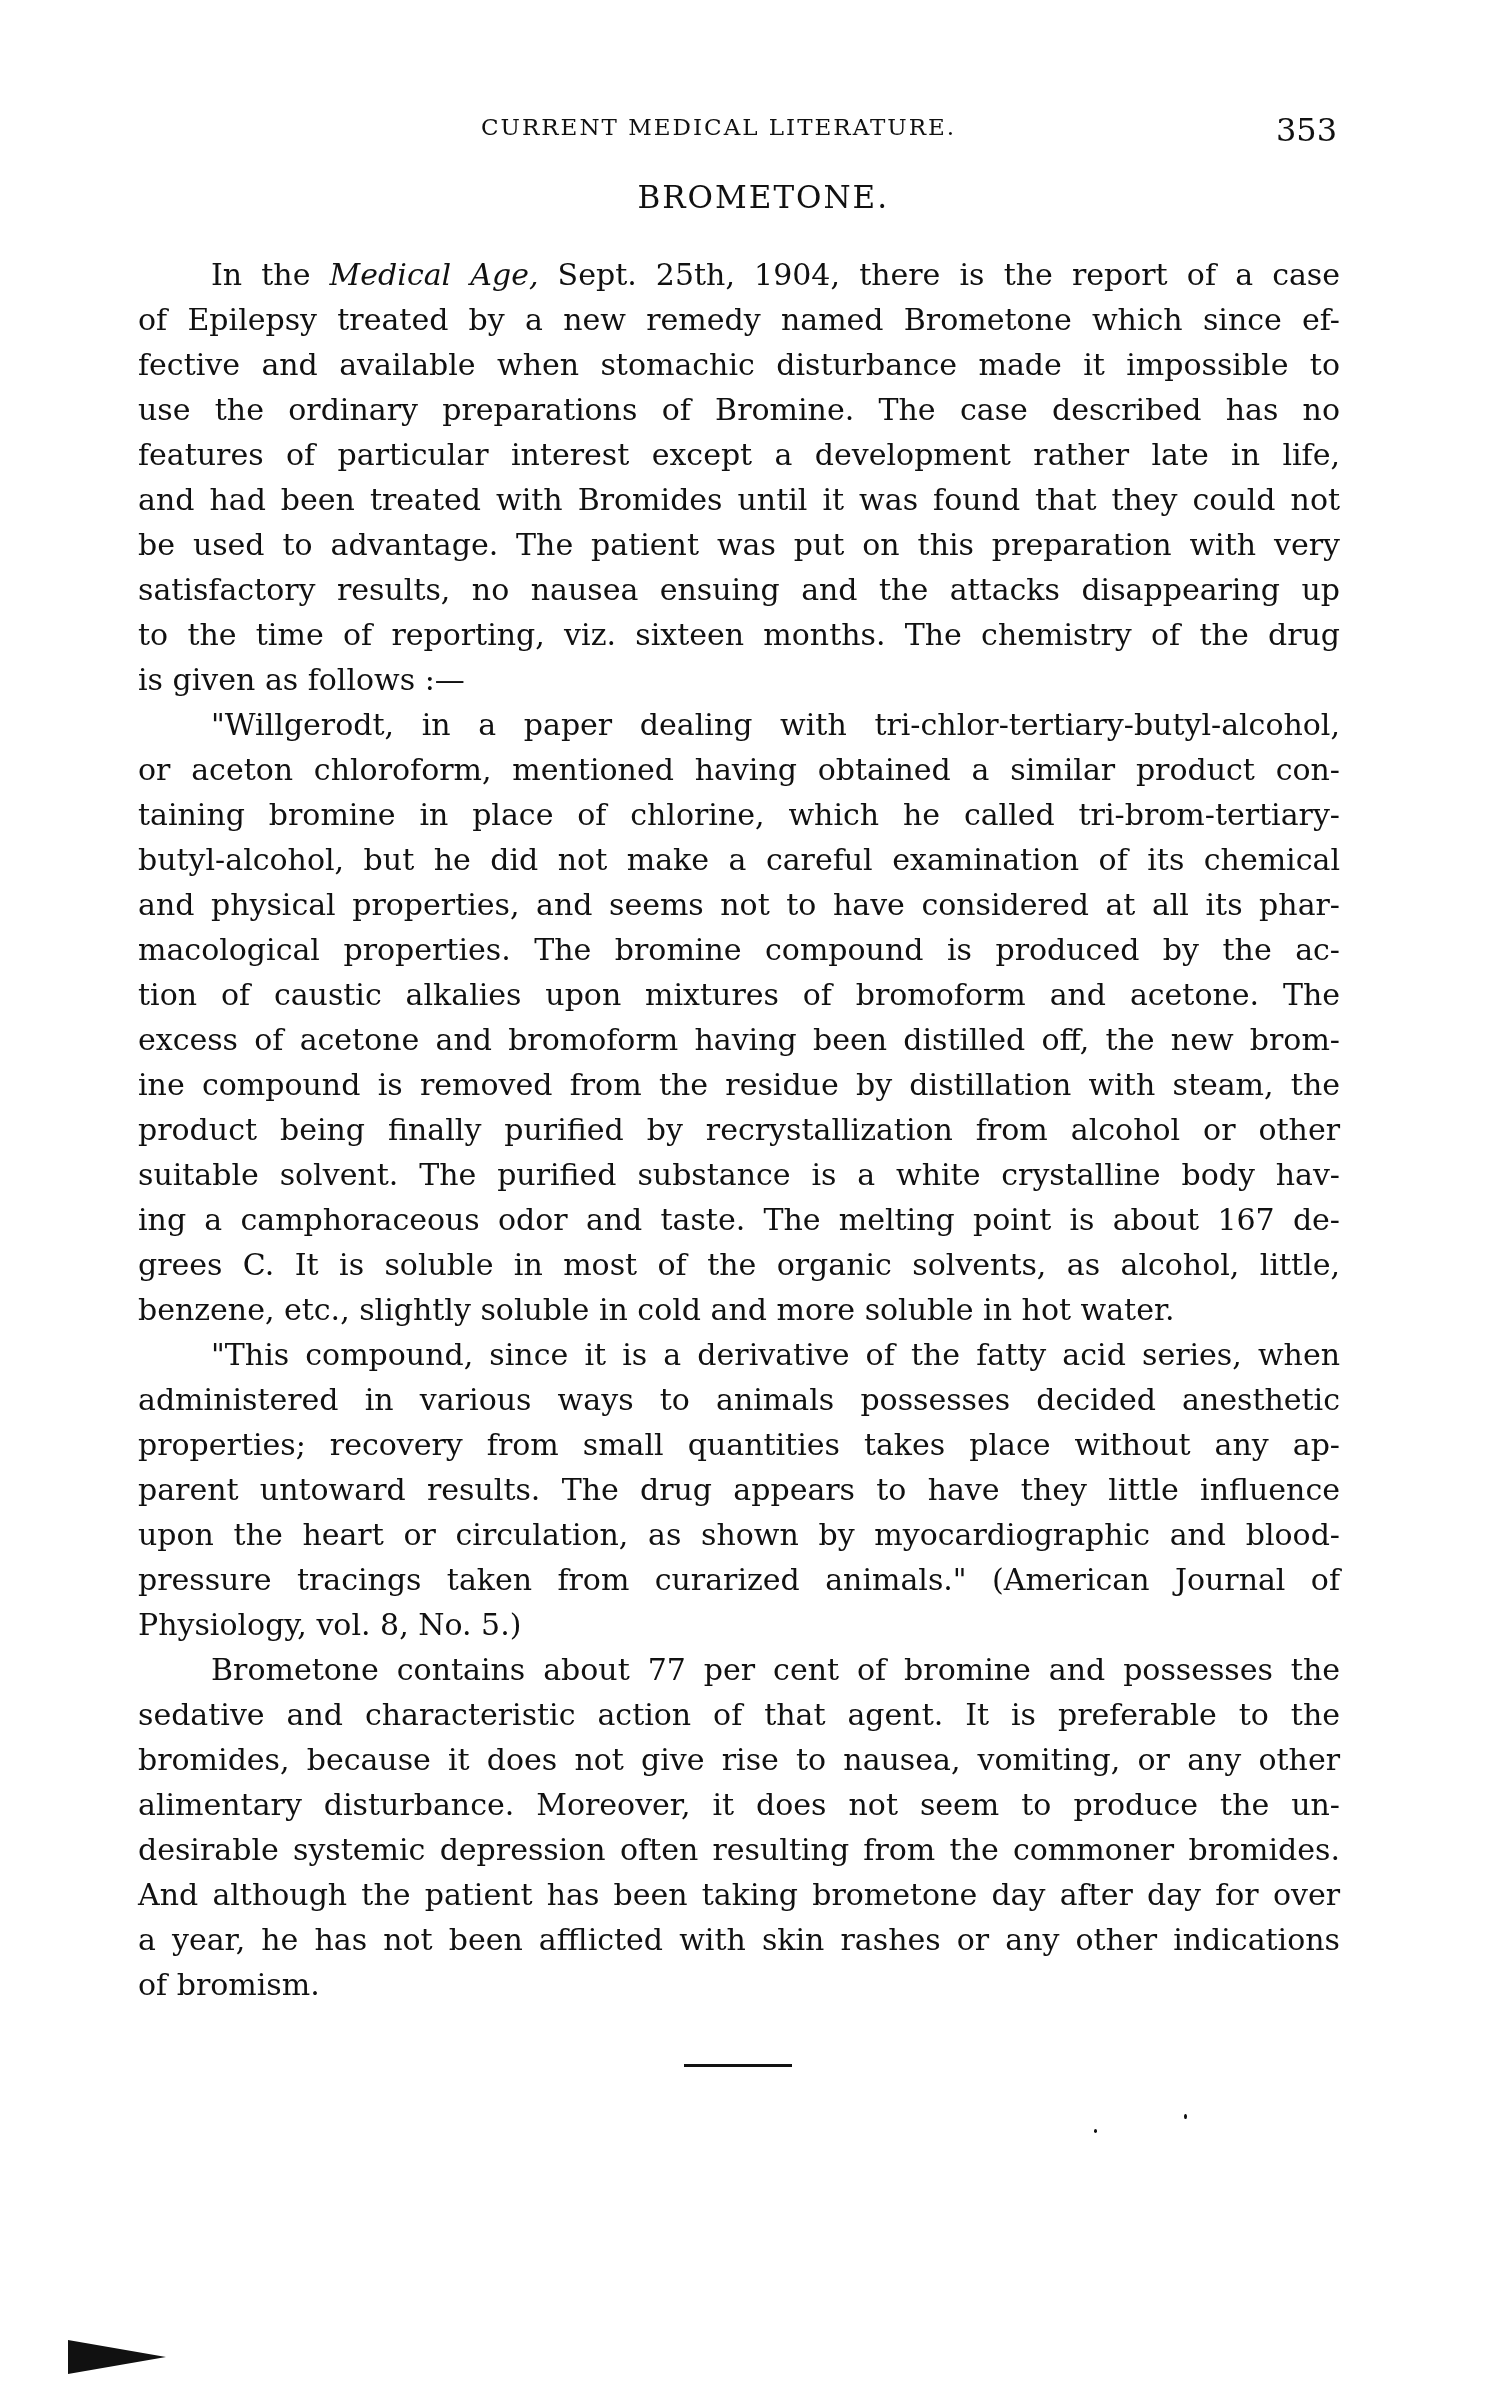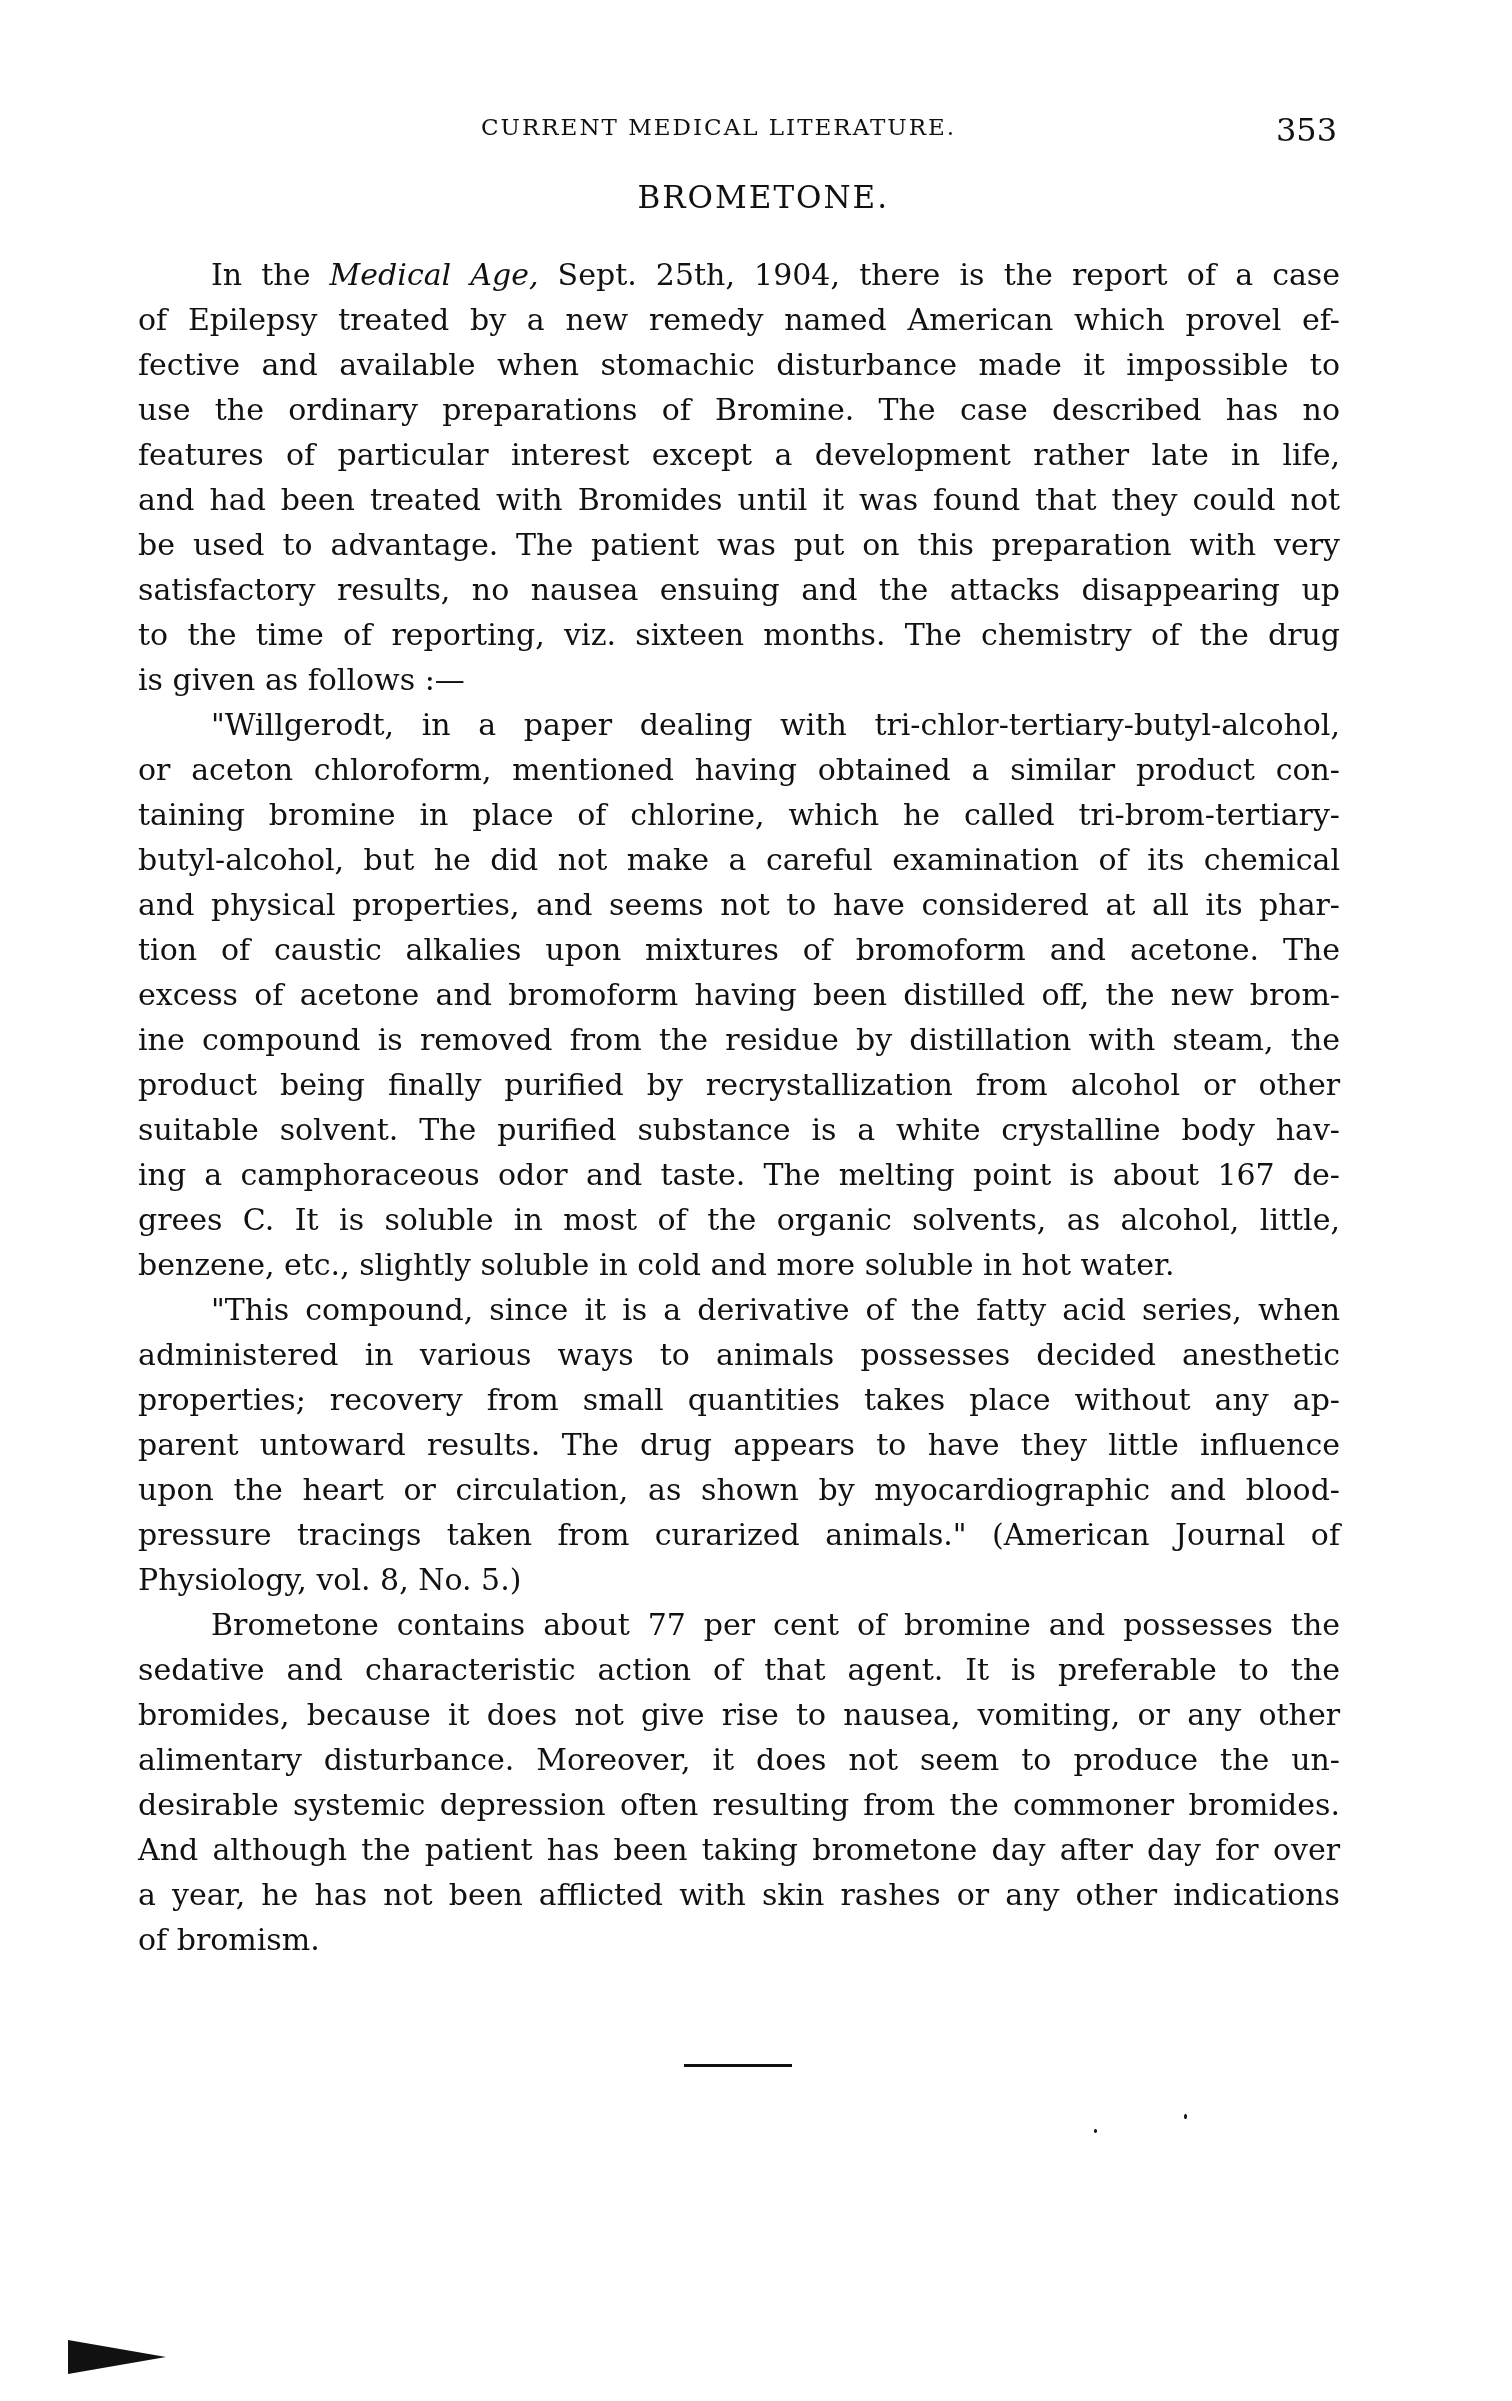--- a/index.html
+++ b/index.html
@@ -25,36 +25,37 @@
 <div class="running-head">
   <span class="running-title">CURRENT MEDICAL LITERATURE.</span>
   <span class="page-number">353</span>
 </div>
 
 <div class="article-title">BROMETONE.</div>
 
 <div class="body-text" id="body-text">
     <div>
       <div class="line indent">In the <em>Medical Age,</em> Sept. 25th, 1904, there is the report of a case</div>
-      <div class="line">of Epilepsy treated by a new remedy named American which provel ef-</div>
+      <div class="line">of Epilepsy treated by a new remedy named Brometone which since ef-</div>
       <div class="line">fective and available when stomachic disturbance made it impossible to</div>
       <div class="line">use the ordinary preparations of Bromine.  The case described has no</div>
       <div class="line">features of particular interest except a development rather late in life,</div>
       <div class="line">and had been treated with Bromides until it was found that they could not</div>
       <div class="line">be used to advantage.  The patient was put on this preparation with very</div>
       <div class="line">satisfactory results, no nausea ensuing and the attacks disappearing up</div>
       <div class="line">to the time of reporting, viz. sixteen months.  The chemistry of the drug</div>
       <div class="line last">is given as follows :—</div>
     </div>
     <div>
       <div class="line indent">"Willgerodt, in a paper dealing with tri-chlor-tertiary-butyl-alcohol,</div>
       <div class="line">or aceton chloroform, mentioned having obtained a similar product con-</div>
       <div class="line">taining bromine in place of chlorine, which he called tri-brom-tertiary-</div>
       <div class="line">butyl-alcohol, but he did not make a careful examination of its chemical</div>
       <div class="line">and physical properties, and seems not to have considered at all its phar-</div>
+      <div class="line">macological properties.  The bromine compound is produced by the ac-</div>
       <div class="line">tion of caustic alkalies upon mixtures of bromoform and acetone.  The</div>
       <div class="line">excess of acetone and bromoform having been distilled off, the new brom-</div>
       <div class="line">ine compound is removed from the residue by distillation with steam, the</div>
       <div class="line">product being finally purified by recrystallization from alcohol or other</div>
       <div class="line">suitable solvent.  The purified substance is a white crystalline body hav-</div>
       <div class="line">ing a camphoraceous odor and taste.  The melting point is about 167 de-</div>
       <div class="line">grees C.  It is soluble in most of the organic solvents, as alcohol, little,</div>
       <div class="line last">benzene, etc., slightly soluble in cold and more soluble in hot water.</div>
     </div>
     <div>

